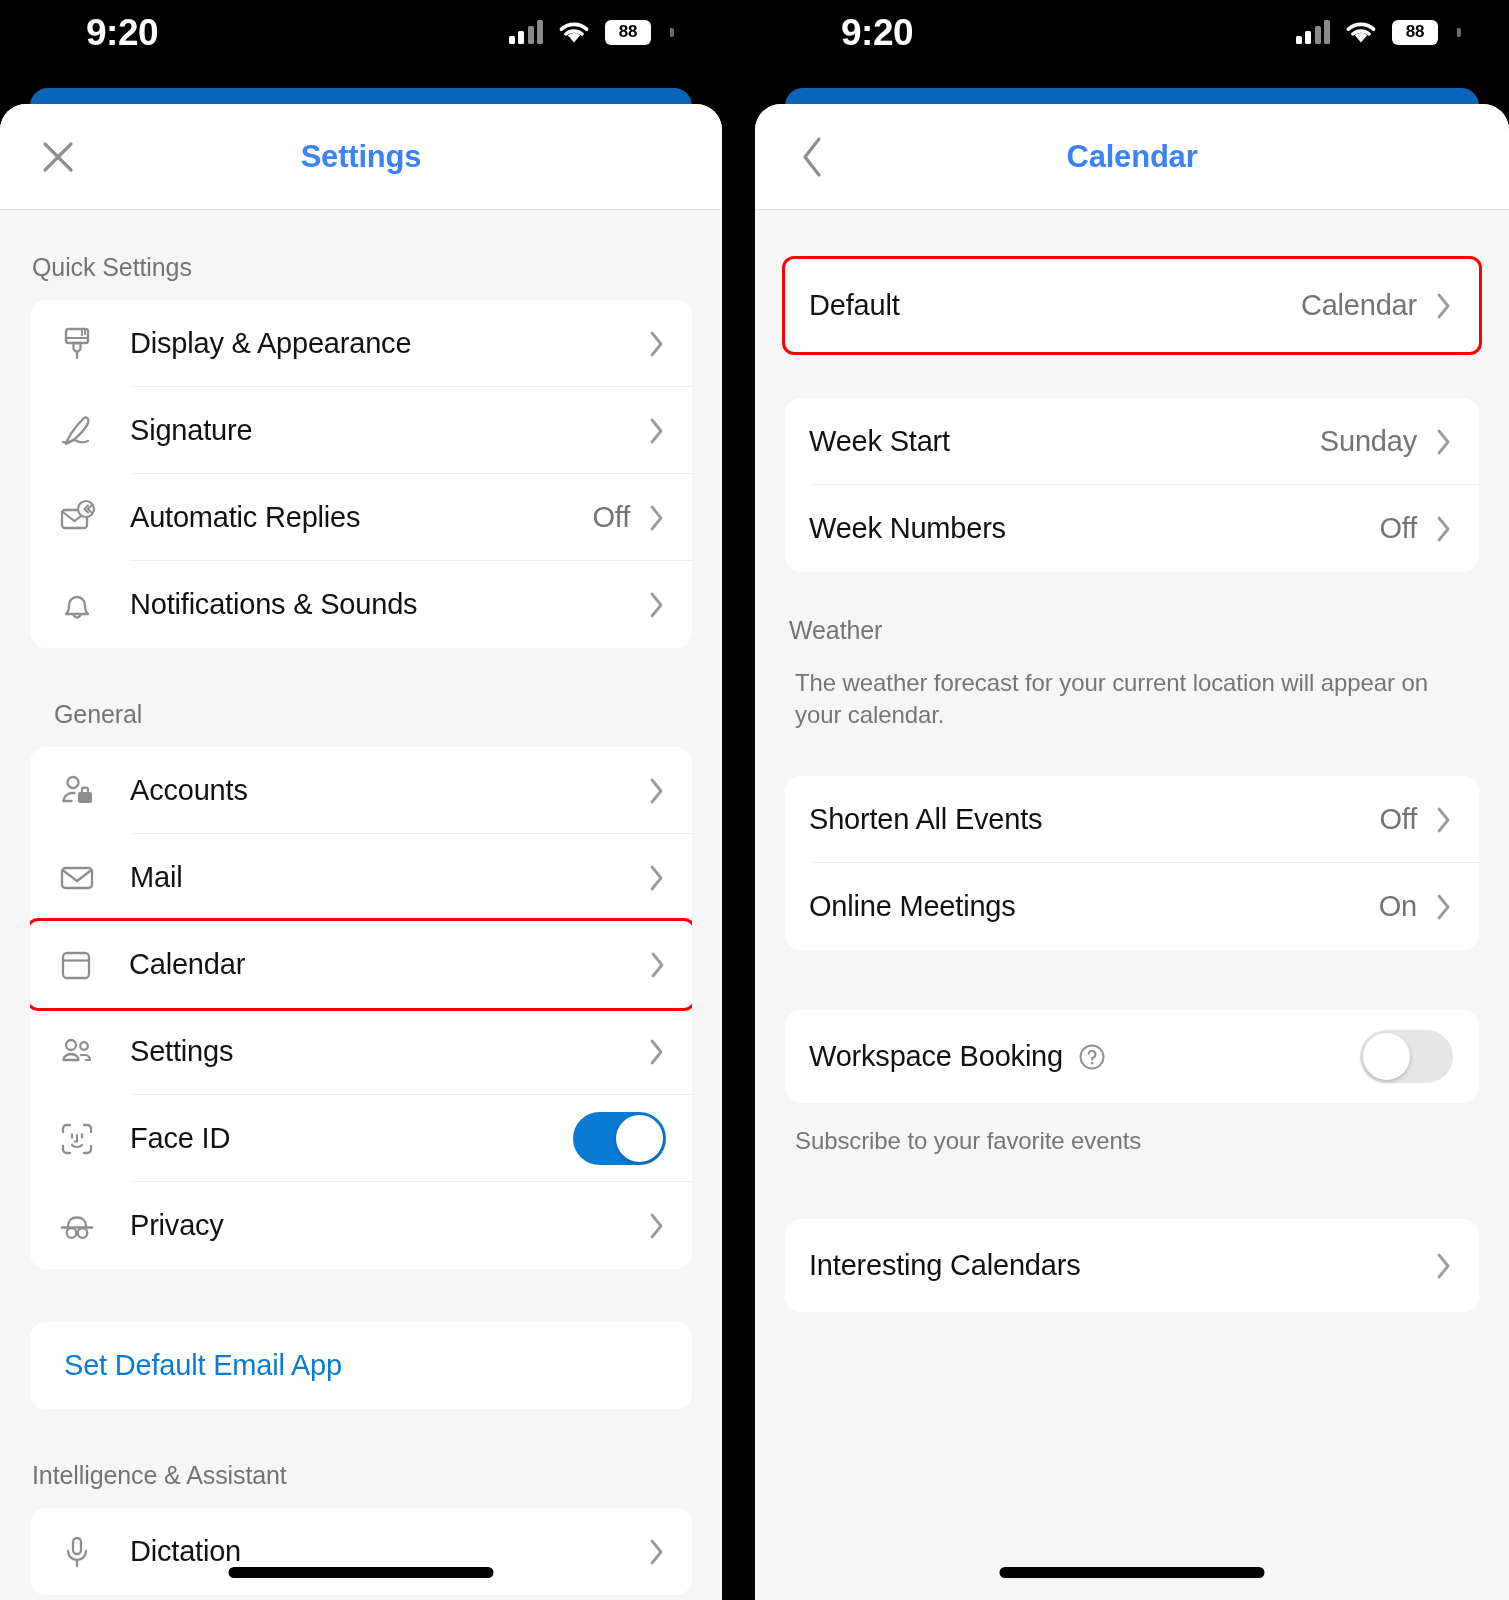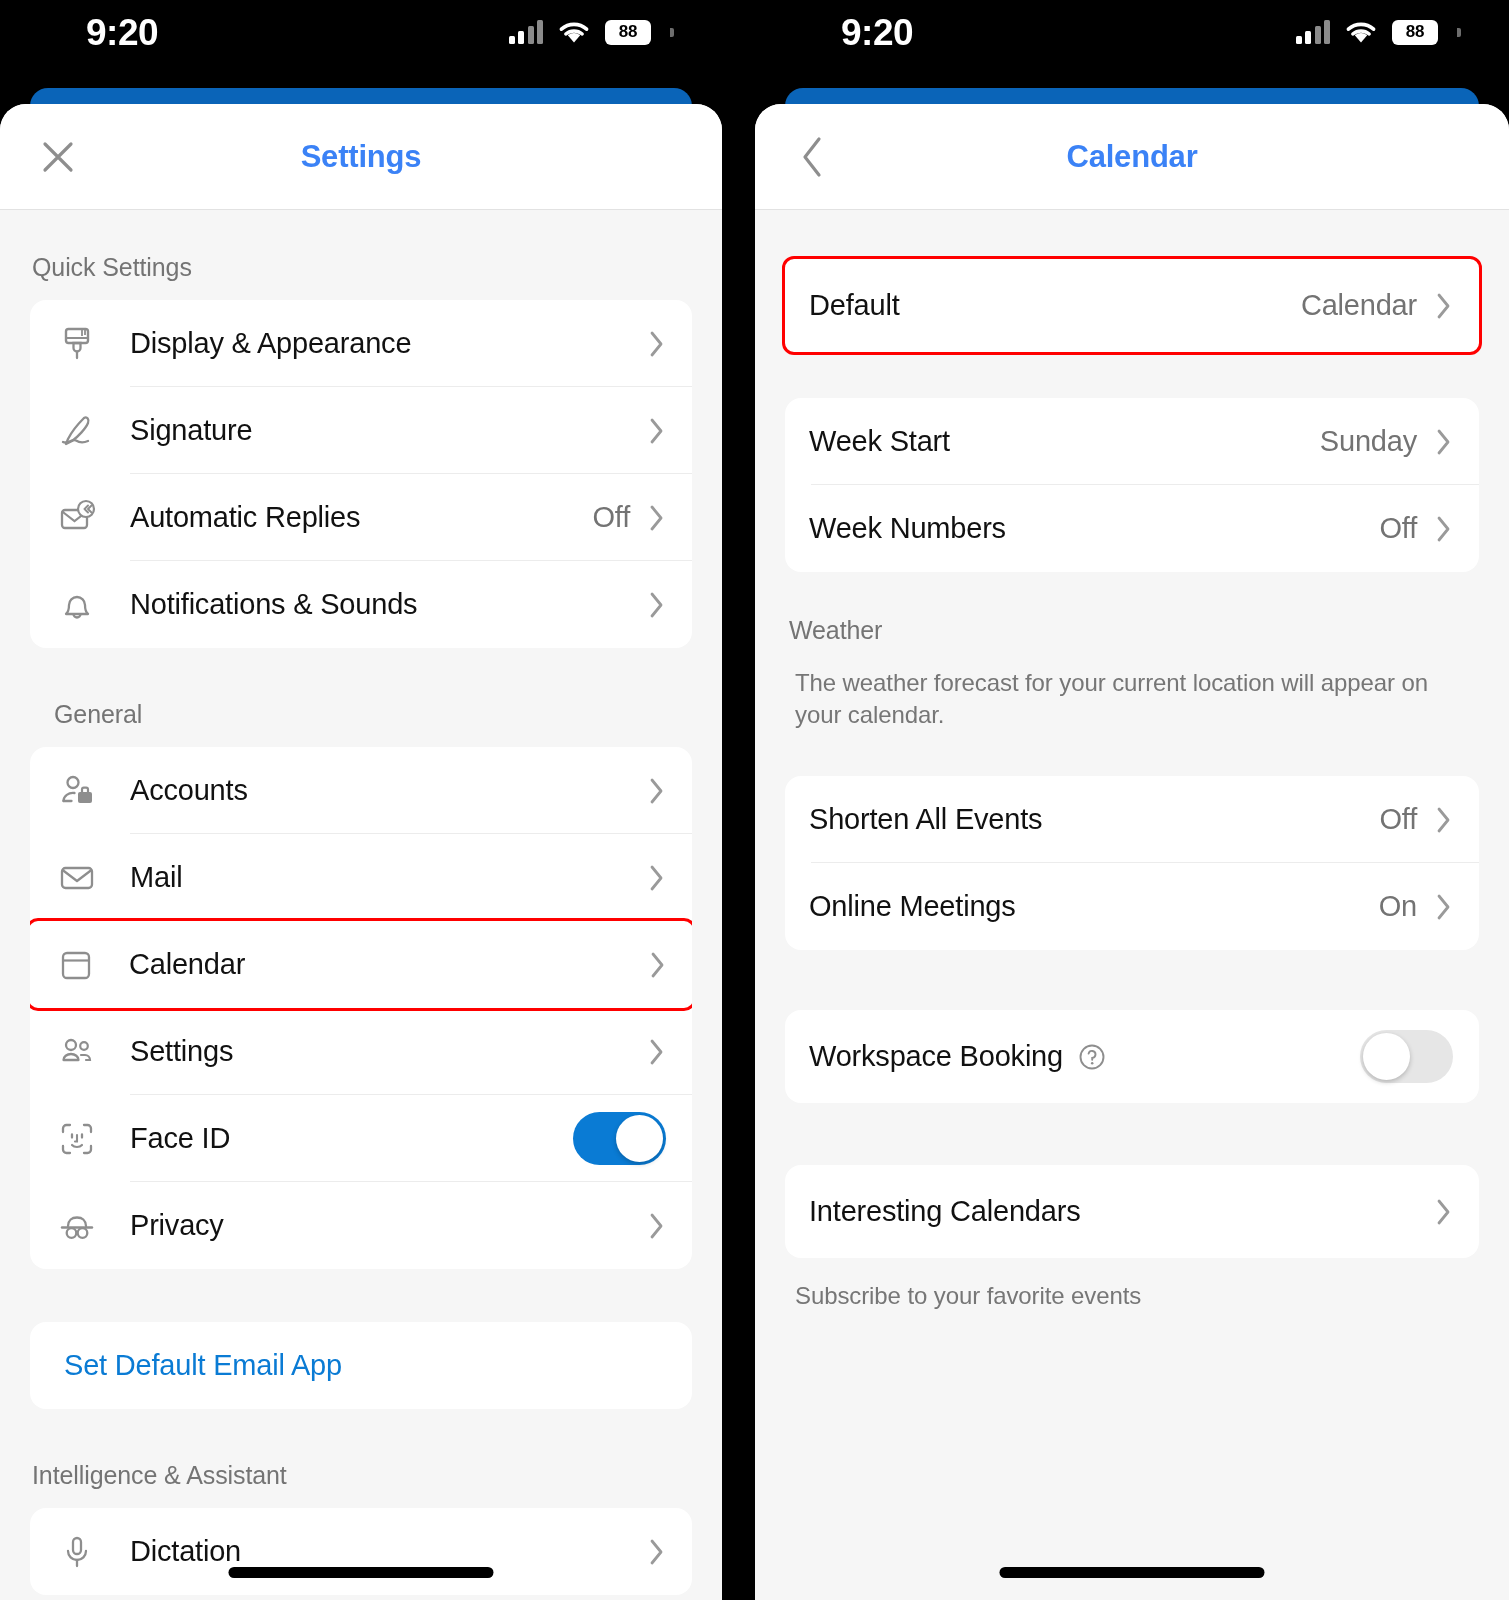--- a/index.html
+++ b/index.html
@@ -520,34 +520,34 @@
                 </svg>
               </span>
               <span style="flex:1;"></span>
               <span class="toggle off">
                   <span class="knob"></span>
                 </span>
             </div>
           </div>
         </div>
 
+        <div style="padding:22px 30px 0 32px;">
+          <div class="footnote">Subscribe to your favorite events</div>
+        </div>
         <div style="padding:62px 30px 0 30px;">
           <div class="card">
             <div class="row tall">
               <span class="row-label">Interesting Calendars</span>
               <span class="chev">
                 <svg width="18" height="30" viewBox="0 0 18 30">
                     <path d="M4 4 L13 15 L4 26" stroke="#9a9a9a" stroke-width="2.8" fill="none" stroke-linecap="round" stroke-linejoin="round"></path>
                   </svg>
               </span>
             </div>
           </div>
-        </div>
-        <div style="padding:22px 30px 0 32px;">
-          <div class="footnote">Subscribe to your favorite events</div>
         </div>
 
       </div>
       <div class="home-ind"></div>
     </div>
   </div>
 
 </div>
 
 </body></html>

